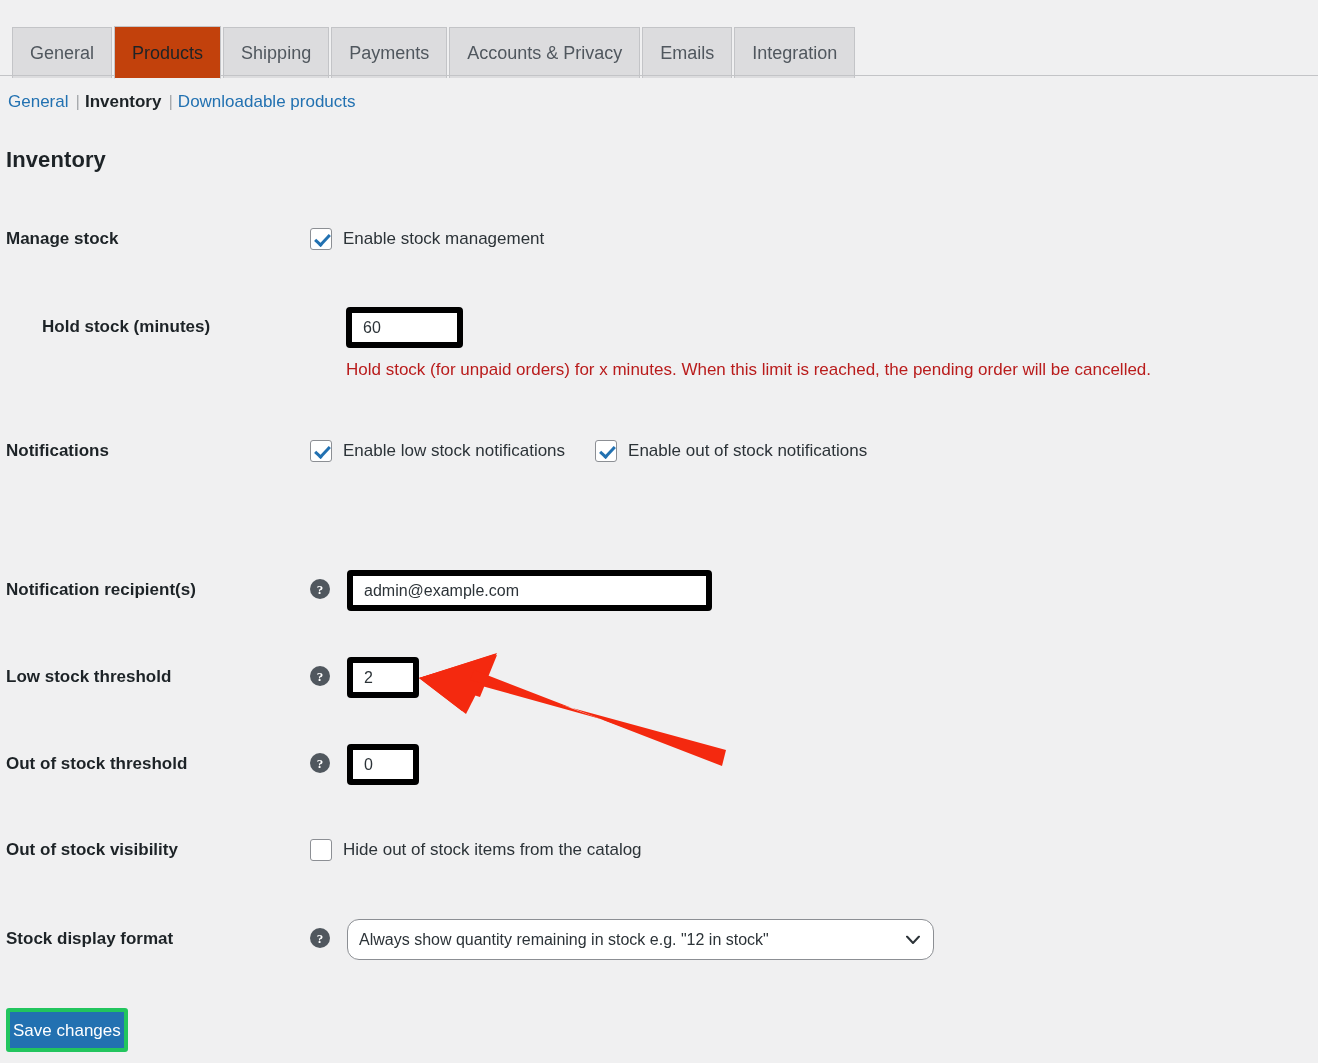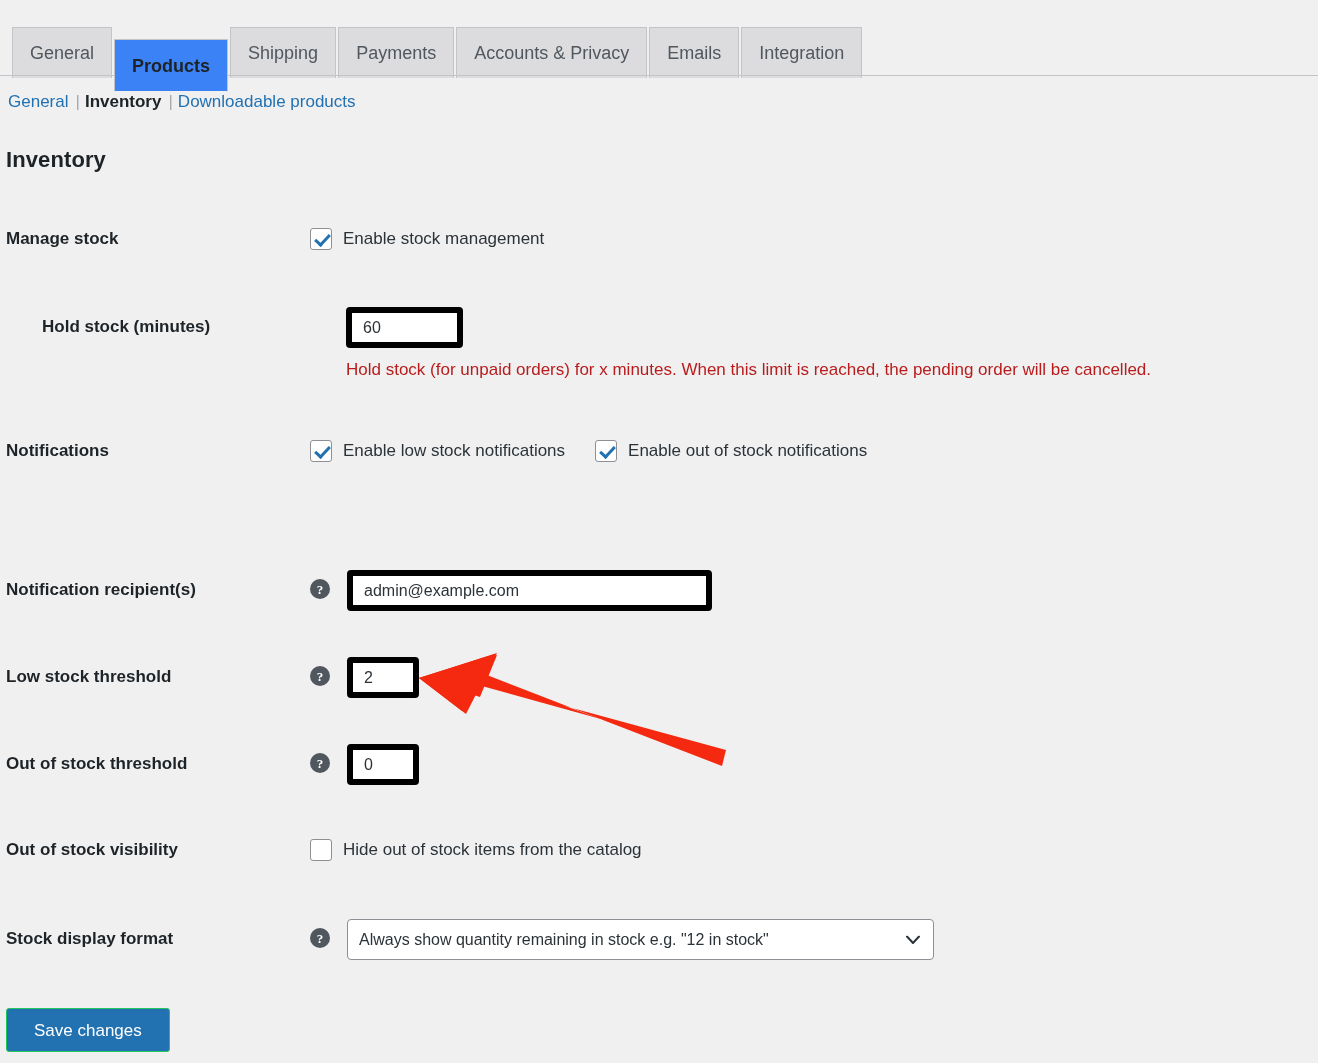--- a/index.html
+++ b/index.html
@@ -41,28 +41,28 @@
     border-bottom: none;
     color: #50575e;
     font-size: 18px;
     line-height: 1;
     white-space: nowrap;
     cursor: pointer;
     position: relative;
     top: 1px;
   }
   .tab.active {
-    background: #3b82f6;
+    background: #c2410c;
     border-color: #c3c4c7;
     color: #1d2327;
-    font-weight: bold;
+    font-weight: normal;
     height: 53px;
     z-index: 3;
     border-bottom: 1px solid #f0f0f1;
-    top: 15px;
+    top: 2px;
   }
   .tabs-rule {
     position: absolute;
     left: 0; top: 75px;
     width: 1318px;
     height: 1px;
     background: #c3c4c7;
     z-index: 1;
   }
 
@@ -200,21 +200,21 @@
   
   .sel-wrap {
     position: relative;
     display: inline-block;
   }
   .sel {
     -webkit-appearance: none;
     appearance: none;
     background: #ffffff;
     border: 1px solid #8c8f94;
-    border-radius: 4px;
+    border-radius: 12px;
     height: 41px;
     width: 587px;
     font-size: 16px;
     color: #2c3338;
     padding: 0 40px 0 11px;
     font-family: "Liberation Sans", sans-serif;
     outline: none;
     cursor: pointer;
   }
   .sel-chev {
@@ -224,24 +224,24 @@
     pointer-events: none;
     width: 14px; height: 9px;
   }
 
   
   .save-btn {
     position: absolute;
     left: 6px; top: 1008px;
     background: #2271b1;
     color: #ffffff;
-    border: 1px solid #22c55e;
+    border: 4px solid #22c55e;
     border-radius: 3px;
     height: 44px;
-    padding: 0 27px;
+    padding: 0 3px;
     font-size: 17px;
     font-family: "Liberation Sans", sans-serif;
     cursor: pointer;
     line-height: 1;
   }
 
   
   .arrow-overlay {
     position: absolute;
     left: 0; top: 0;

